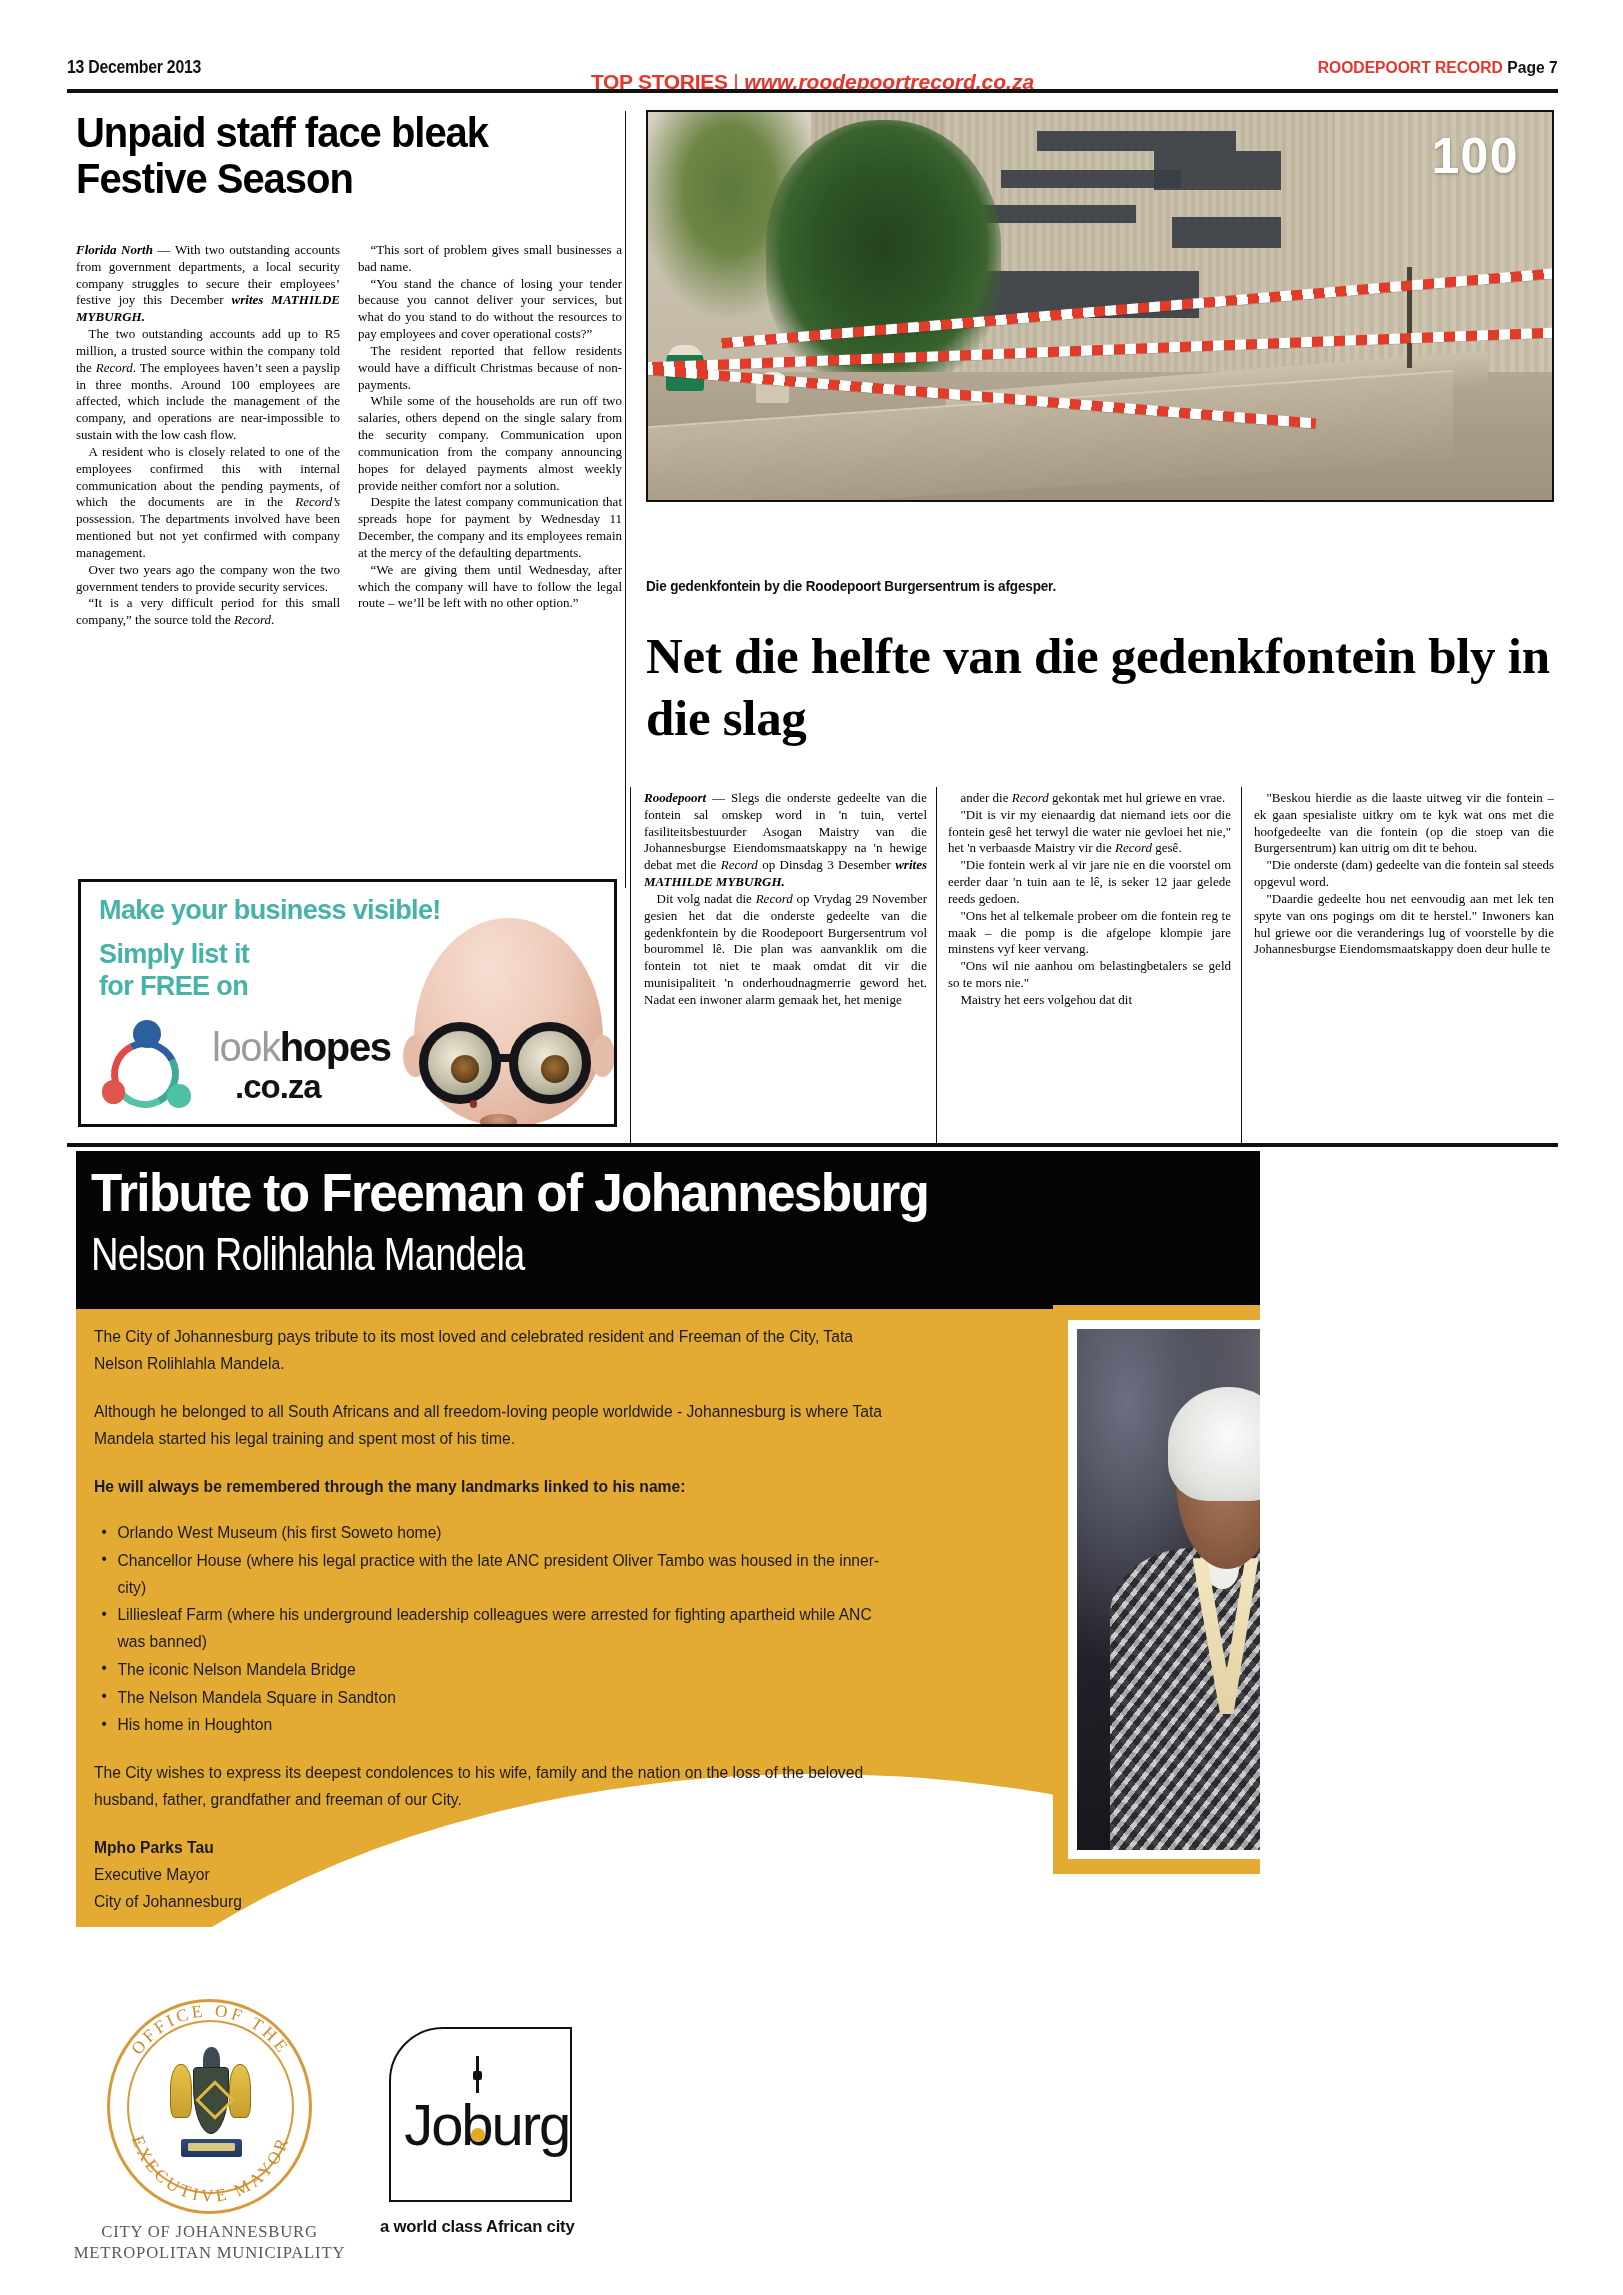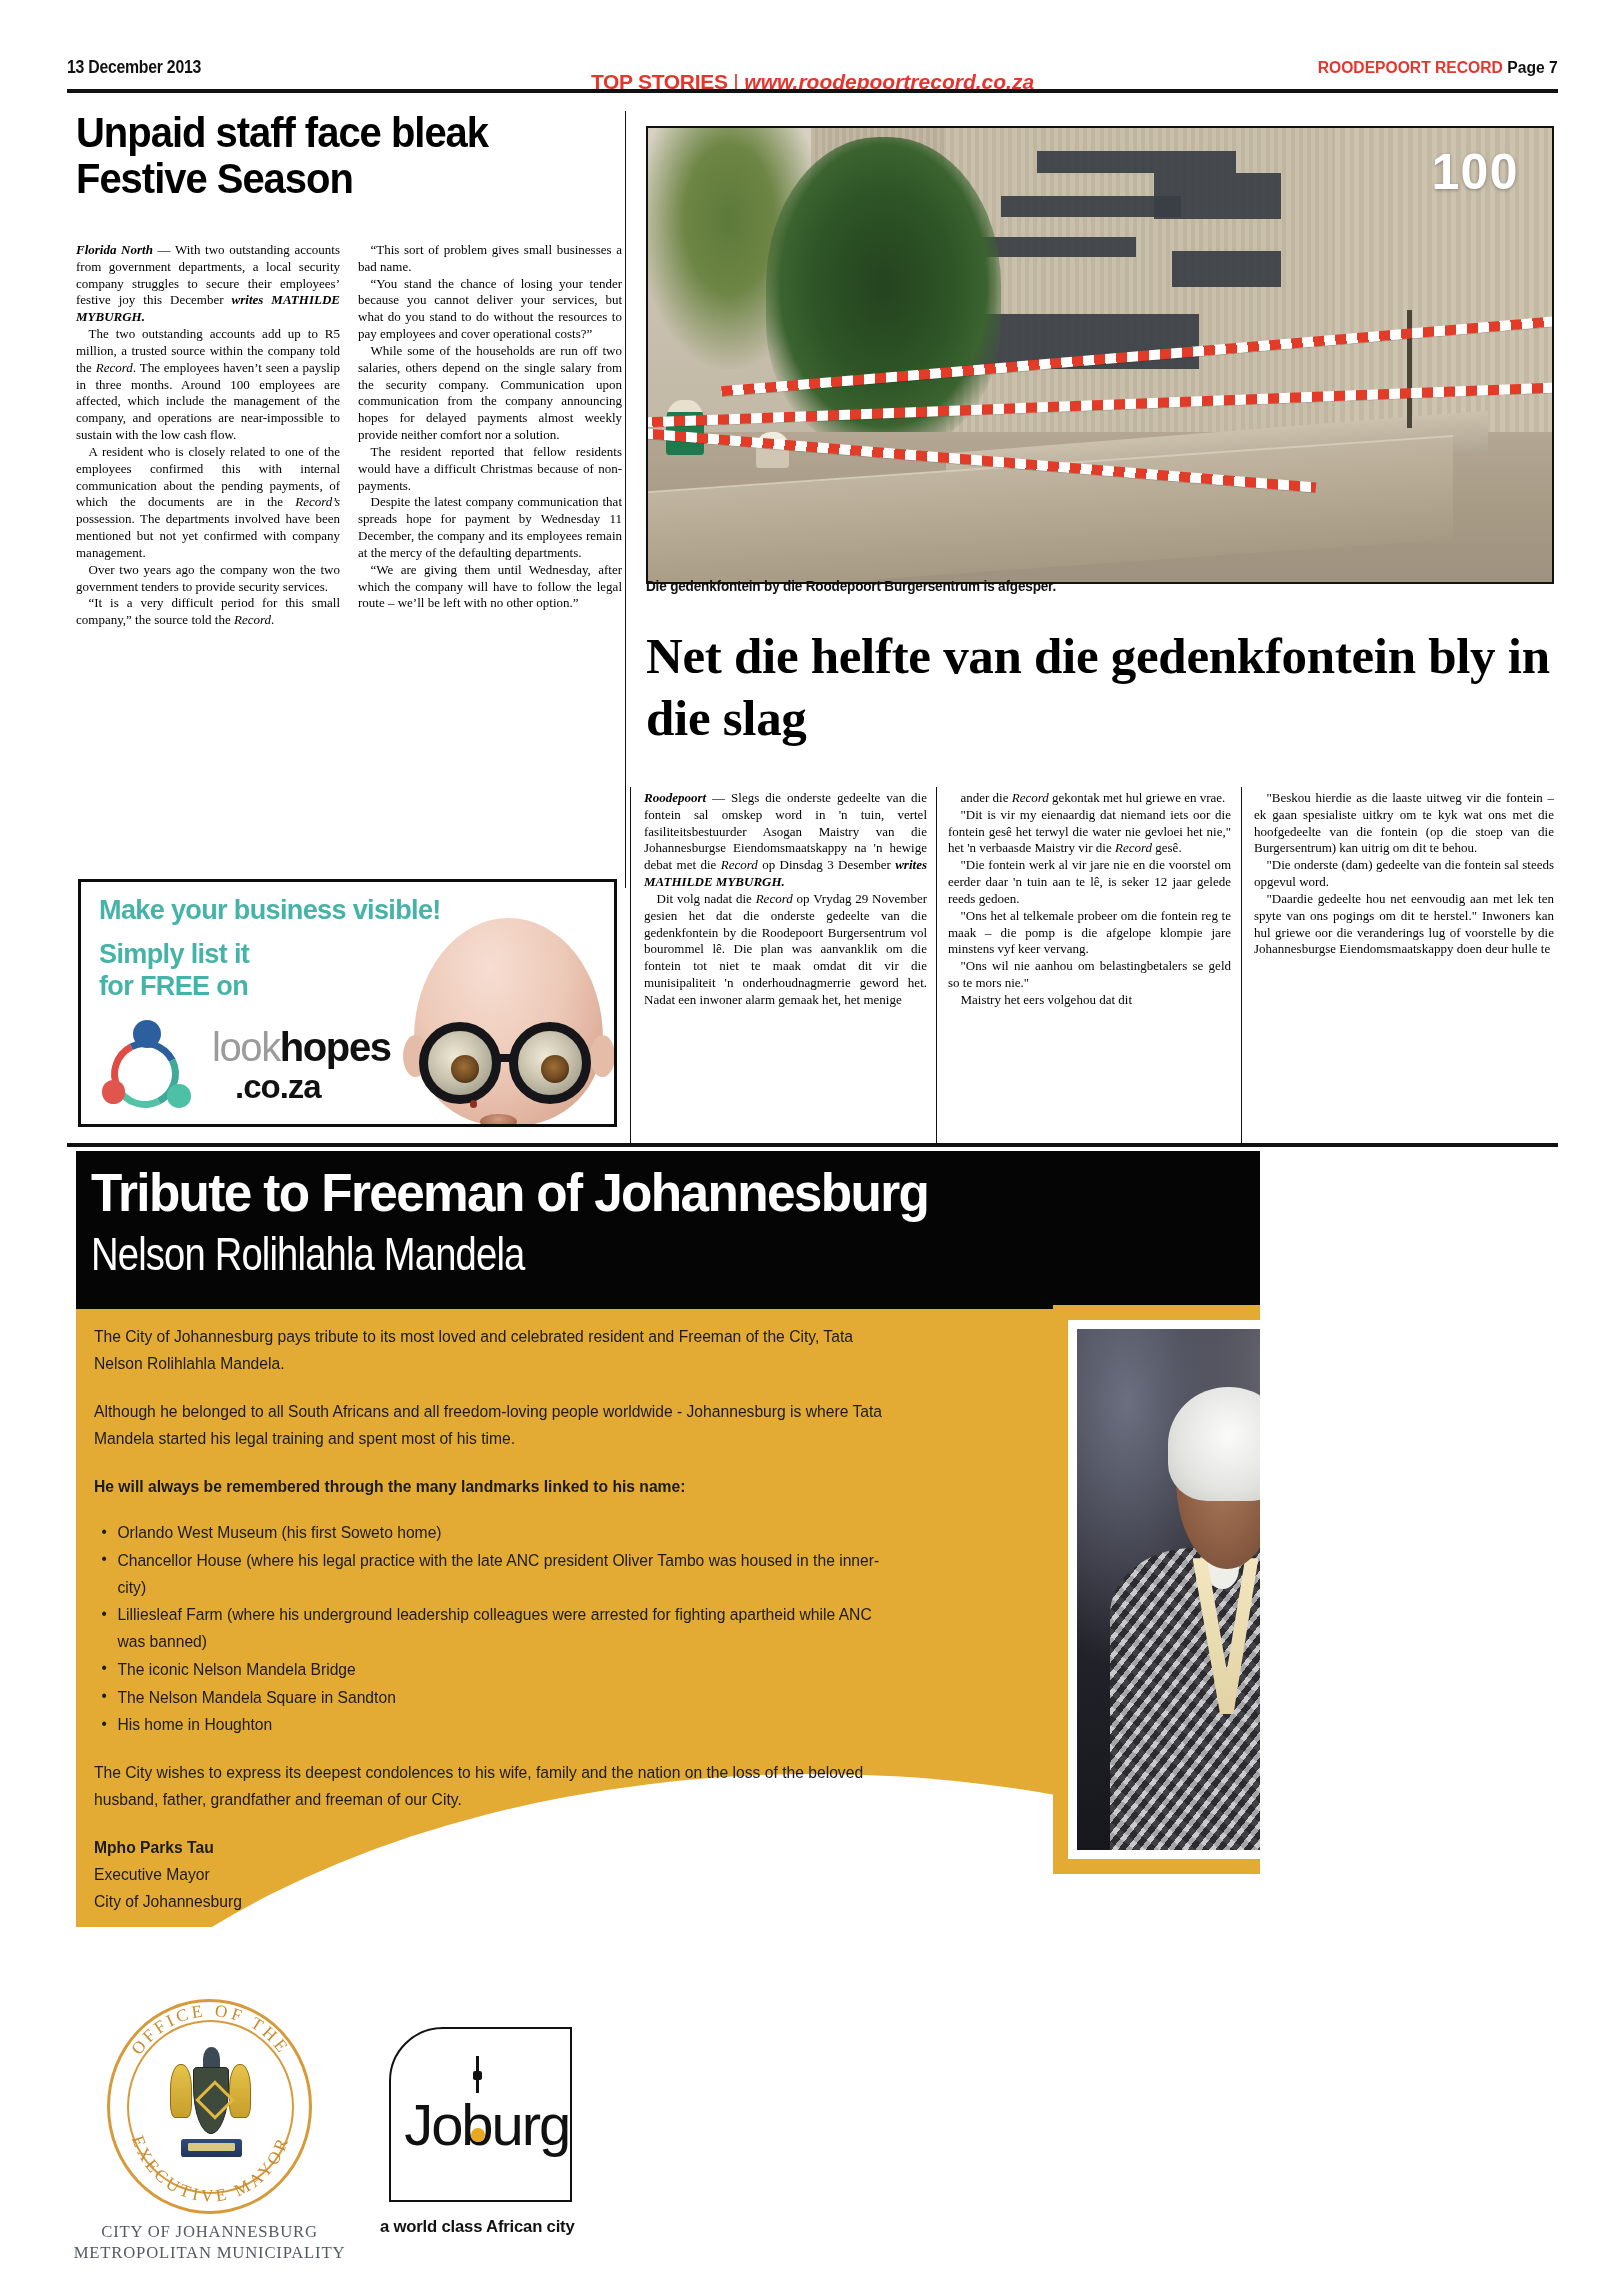--- a/index.html
+++ b/index.html
@@ -51,21 +51,21 @@
   #headline-1 {
     position: absolute; left: 76px; top: 110px; width: 528px;
     font-family: "Liberation Sans", sans-serif;
     font-weight: bold; font-size: 43px; line-height: 1.06; color: #000;
     letter-spacing: -1.1px;
     transform: scaleX(0.93); transform-origin: left top;
   }
 
   
   #photo-1 {
-    position: absolute; left: 646px; top: 126px; width: 908px; height: 458px;
+    position: absolute; left: 646px; top: 110px; width: 908px; height: 392px;
     border: 2.1px solid #111;
     overflow: hidden;
   }
   #photo-1 .p1-sky {
     position:absolute; inset:0;
     background:
       linear-gradient(180deg,#d8d2c3 0%, #cdc5b4 28%, #c4bba9 55%, #b9b09f 100%);
   }
   #photo-1 .p1-bldg {
     position:absolute; left:33%; top:0; width:67%; height:72%;
@@ -524,22 +524,22 @@
 <div class="bodycol" id="a1-c1">
     <p class="lead"><b><i>Florida North</i></b> — With two outstanding accounts from government departments, a local security company struggles to secure their employees’ festive joy this December <span class="bi">writes MATHILDE MYBURGH.</span></p>
     <p class="">The two outstanding accounts add up to R5 million, a trusted source within the company told the <i>Record</i>. The employees haven’t seen a payslip in three months. Around 100 employees are affected, which include the management of the company, and operations are near-impossible to sustain with the low cash flow.</p>
     <p class="">A resident who is closely related to one of the employees confirmed this with internal communication about the pending payments, of which the documents are in the <i>Record’s</i> possession. The departments involved have been mentioned but not yet confirmed with company management.</p>
     <p class="">Over two years ago the company won the two government tenders to provide security services.</p>
     <p class="">“It is a very difficult period for this small company,” the source told the <i>Record</i>.</p>
   </div>
 <div class="bodycol" id="a1-c2">
     <p class="">“This sort of problem gives small businesses a bad name.</p>
     <p class="">“You stand the chance of losing your tender because you cannot deliver your services, but what do you stand to do without the resources to pay employees and cover operational costs?”</p>
+    <p class="">The resident reported that fellow residents would have a difficult Christmas because of non-payments.</p>
     <p class="">While some of the households are run off two salaries, others depend on the single salary from the security company. Communication upon communication from the company announcing hopes for delayed payments almost weekly provide neither comfort nor a solution.</p>
-    <p class="">The resident reported that fellow residents would have a difficult Christmas because of non-payments.</p>
     <p class="">Despite the latest company communication that spreads hope for payment by Wednesday 11 December, the company and its employees remain at the mercy of the defaulting departments.</p>
     <p class="">“We are giving them until Wednesday, after which the company will have to follow the legal route – we’ll be left with no other option.”</p>
   </div>
 
 <div id="ad-looklocal">
   <div class="ll-l1">Make your business visible!</div>
   <div class="ll-l2">
     <span>Simply list it</span><br>
     <span>for FREE on</span>
   </div>

